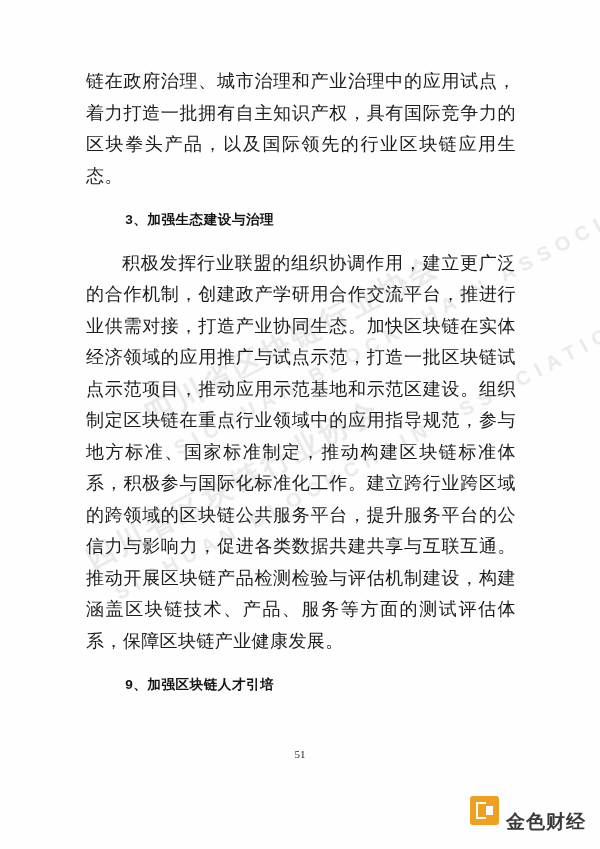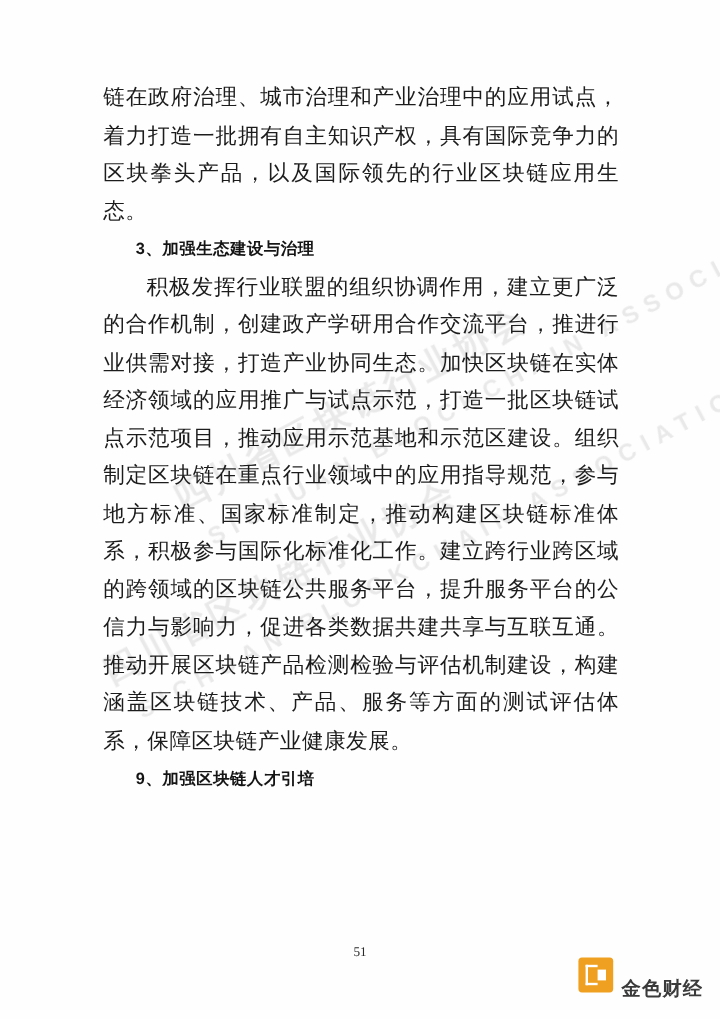--- a/index.html
+++ b/index.html
@@ -35,33 +35,33 @@
     color: #1c1c1c;
     text-align: justify;
     text-justify: inter-ideograph;
     letter-spacing: 0.4px;
     font-family: "Liberation Serif", "DejaVu Serif", serif;
   }
   p.indent {
     text-indent: 2em;
   }
   h2.heading {
-    margin: 0;
+    margin: 12px;
     font-size: 13.6px;
     line-height: 31.5px;
     font-weight: bold;
     color: #141414;
     text-indent: 2em;
     letter-spacing: 0.5px;
     font-family: "Liberation Sans", "DejaVu Sans", sans-serif;
   }
   .pagenum {
     position: absolute;
     left: 0;
-    top: 788px;
+    top: 748px;
     width: 600px;
     text-align: center;
     font-size: 11px;
     color: #2a2a2a;
     font-family: "Liberation Serif", "DejaVu Serif", serif;
   }
 
   
   .watermark {
     position: absolute;
@@ -134,21 +134,21 @@
   }
   .logo-mark::after {
     content: "";
     position: absolute;
     left: 16px; top: 10px;
     width: 7px; height: 9px;
     background: #ffffff;
   }
   .logo-text {
     font-family: "Liberation Sans", "DejaVu Sans", sans-serif;
-    font-size: 16px;
+    font-size: 19px;
     font-weight: bold;
     color: #3a3a3a;
     letter-spacing: 1px;
     margin-top: 24px;
   }
 </style>
 </head>
 <body>
 
 <div class="page">

